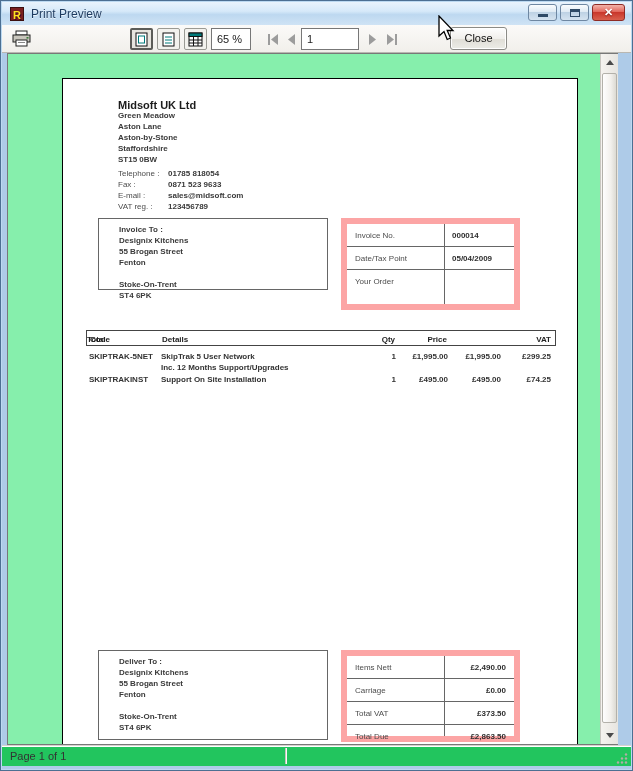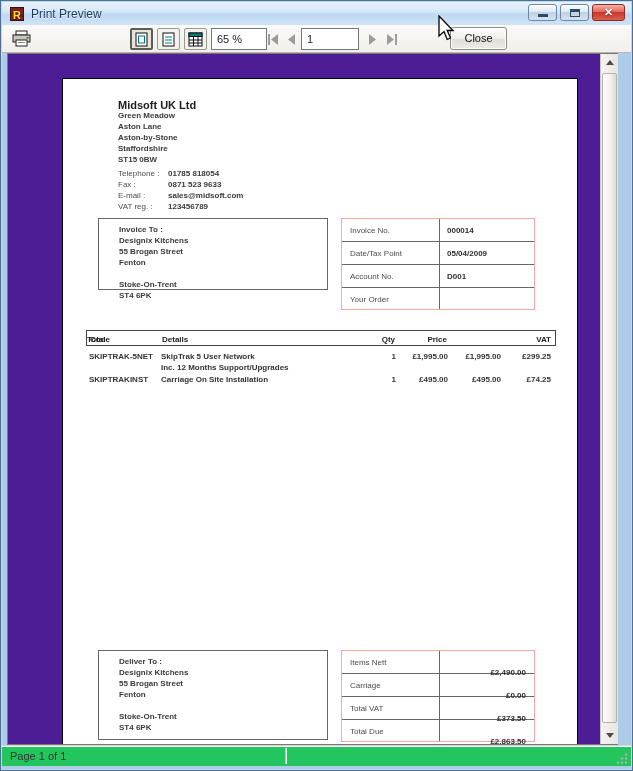--- a/index.html
+++ b/index.html
@@ -29,47 +29,47 @@
   .toolbar{ position:absolute; left:2px; top:25px; right:2px; height:28px;
     background:linear-gradient(180deg,#fbfaf8,#f1efeb); border-bottom:1px solid #b9b7b1; }
   .tb-item{ position:absolute; top:3px; }
   .printer{ left:10px; top:5px; }
   .viewbtn{ width:23px; height:22px; background:#f3f2ee; border:1px solid #9a9a94; border-radius:2px;
     display:flex; align-items:center; justify-content:center; }
   .viewbtn.sel{ border:2px solid #5c5c58; background:#e7e5df; }
   .vb1{ left:128px; } .vb2{ left:155px; } .vb3{ left:182px; }
   .tb-input{ height:22px; border:1px solid #777; background:#fff; font-size:11px; color:#222;
     font-family:"Liberation Sans",sans-serif; padding-left:5px; }
-  .zoom-input{ left:209px; width:56px; }
+  .zoom-input{ left:209px; width:40px; }
   .page-input{ left:299px; width:58px; }
   .navbtn{ width:17px; height:22px; display:flex; align-items:center; justify-content:center; }
   .nb-first{ left:262px; } .nb-prev{ left:281px; } .nb-next{ left:362px; } .nb-last{ left:381px; }
   .close-button{ left:448px; top:2px; width:57px; height:23px; border:1px solid #8b8b86; border-radius:3px;
     background:linear-gradient(180deg,#fefefe 0%,#f0efeb 50%,#e0ded7 55%,#ececе7 100%);
     background:linear-gradient(180deg,#fefefe 0%,#f0efeb 50%,#e0ded7 55%,#ecece7 100%);
     font-size:11px; color:#111; text-align:center; line-height:21px; box-shadow:0 0 0 1px #fff inset; }
 
   
-  .viewport{ position:absolute; left:7px; top:53px; width:611px; height:692px; background:#4c1d95;
+  .viewport{ position:absolute; left:7px; top:53px; width:611px; height:692px; background:#86efac;
     border:1px solid #787878; border-right:none; overflow:hidden; }
   .page{ position:absolute; left:54px; top:24px; width:516px; height:700px; background:#fff;
     border:1px solid #000; border-bottom:none; font-weight:bold; color:#3a3a3a; }
   .page .abs{ position:absolute; }
   .t8{ font-size:8px; line-height:11px; }
   .company-name{ font-size:11px; color:#1c1c1c; }
   .doc-title-box{ left:280px; top:19px; width:215px; height:25px; border:1px solid #555;
     display:flex; align-items:center; justify-content:center; font-size:17px; color:#0c0c0c; letter-spacing:.5px;}
   .addr-box{ width:230px; border:1px solid #666; padding:5px 0 0 20px; }
-  .meta-box,.tot-box{ left:278px; width:194px; height:92px; border:1px solid #fca5a5; }
+  .meta-box,.tot-box{ left:278px; width:179px; height:92px; border:6px solid #fca5a5; }
   .meta-row{ position:relative; height:23px; border-bottom:1px solid #666; }
   .meta-row:last-child{ border-bottom:none; }
   .meta-box .vline,.tot-box .vline{ position:absolute; left:97px; top:0; bottom:0; border-left:1px solid #666; }
   .m-label{ position:absolute; left:8px; top:7px; font-size:8px; font-weight:normal; color:#4c4c4c; }
   .m-value{ position:absolute; left:105px; top:7px; font-size:8px; color:#2e2e2e; }
-  .t-value{ position:absolute; right:8px; top:17px; font-size:8px; color:#2e2e2e; }
+  .t-value{ position:absolute; right:8px; top:7px; font-size:8px; color:#2e2e2e; }
   .items-header{ left:23px; top:251px; width:470px; height:16px; border:1px solid #444; }
   .col-code{ left:26px; } .col-details{ left:98px; }
   .col-qty{ width:310px; text-align:right; left:23px; }
   .col-price{ width:362px; text-align:right; left:23px; }
   .col-total{ width:415px; text-align:right; left:23px; }
   .col-vat{ width:465px; text-align:right; left:23px; }
   .hdr span{ top:3px; color:#222; }
   .irow span{ color:#333; }
 
   
@@ -216,24 +216,20 @@
         <div class="vline"></div>
         <div class="meta-row">
             <span class="m-label">Invoice No.</span>
             <span class="m-value">000014</span>
           </div>
         <div class="meta-row">
             <span class="m-label">Date/Tax Point</span>
             <span class="m-value">05/04/2009</span>
           </div>
         <div class="meta-row">
-            <span class="m-label">Account No.</span>
-            <span class="m-value">D001</span>
-          </div>
-        <div class="meta-row">
             <span class="m-label">Your Order</span>
             <span class="m-value"></span>
           </div>
       </div>
 
       <div class="abs items-header hdr">
         <span class="abs t8" style="left:3px; top:3px;">Code</span>
         <span class="abs t8" style="left:75px; top:3px;">Details</span>
         <span class="abs t8" style="left:0; top:3px; width:360px; text-align:right;">Price</span>
         <span class="abs t8" style="left:0; top:3px; width:308px; text-align:right;">Qty</span>
@@ -245,21 +241,21 @@
         <span class="abs t8 col-code" style="top:272px;">SKIPTRAK-5NET</span>
         <span class="abs t8 col-details" style="top:272px;">SkipTrak 5 User Network</span>
         <span class="abs t8 col-details" style="top:283px;">Inc. 12 Months Support/Upgrades</span>
         <span class="abs t8 col-qty" style="top:272px;">1</span>
         <span class="abs t8 col-price" style="top:272px;">£1,995.00</span>
         <span class="abs t8 col-total" style="top:272px;">£1,995.00</span>
         <span class="abs t8 col-vat" style="top:272px;">£299.25</span>
       </div>
       <div class="irow">
         <span class="abs t8 col-code" style="top:295px;">SKIPTRAKINST</span>
-        <span class="abs t8 col-details" style="top:295px;">Carriage On Site Installation</span>
+        <span class="abs t8 col-details" style="top:295px;">Support On Site Installation</span>
         <span class="abs t8 col-qty" style="top:295px;">1</span>
         <span class="abs t8 col-price" style="top:295px;">£495.00</span>
         <span class="abs t8 col-total" style="top:295px;">£495.00</span>
         <span class="abs t8 col-vat" style="top:295px;">£74.25</span>
       </div>
 
       <div class="abs addr-box t8" style="left:35px; top:571px; height:90px;">
         <div>Deliver To :</div>
         <div>Designix Kitchens</div>
         <div>55 Brogan Street</div>

